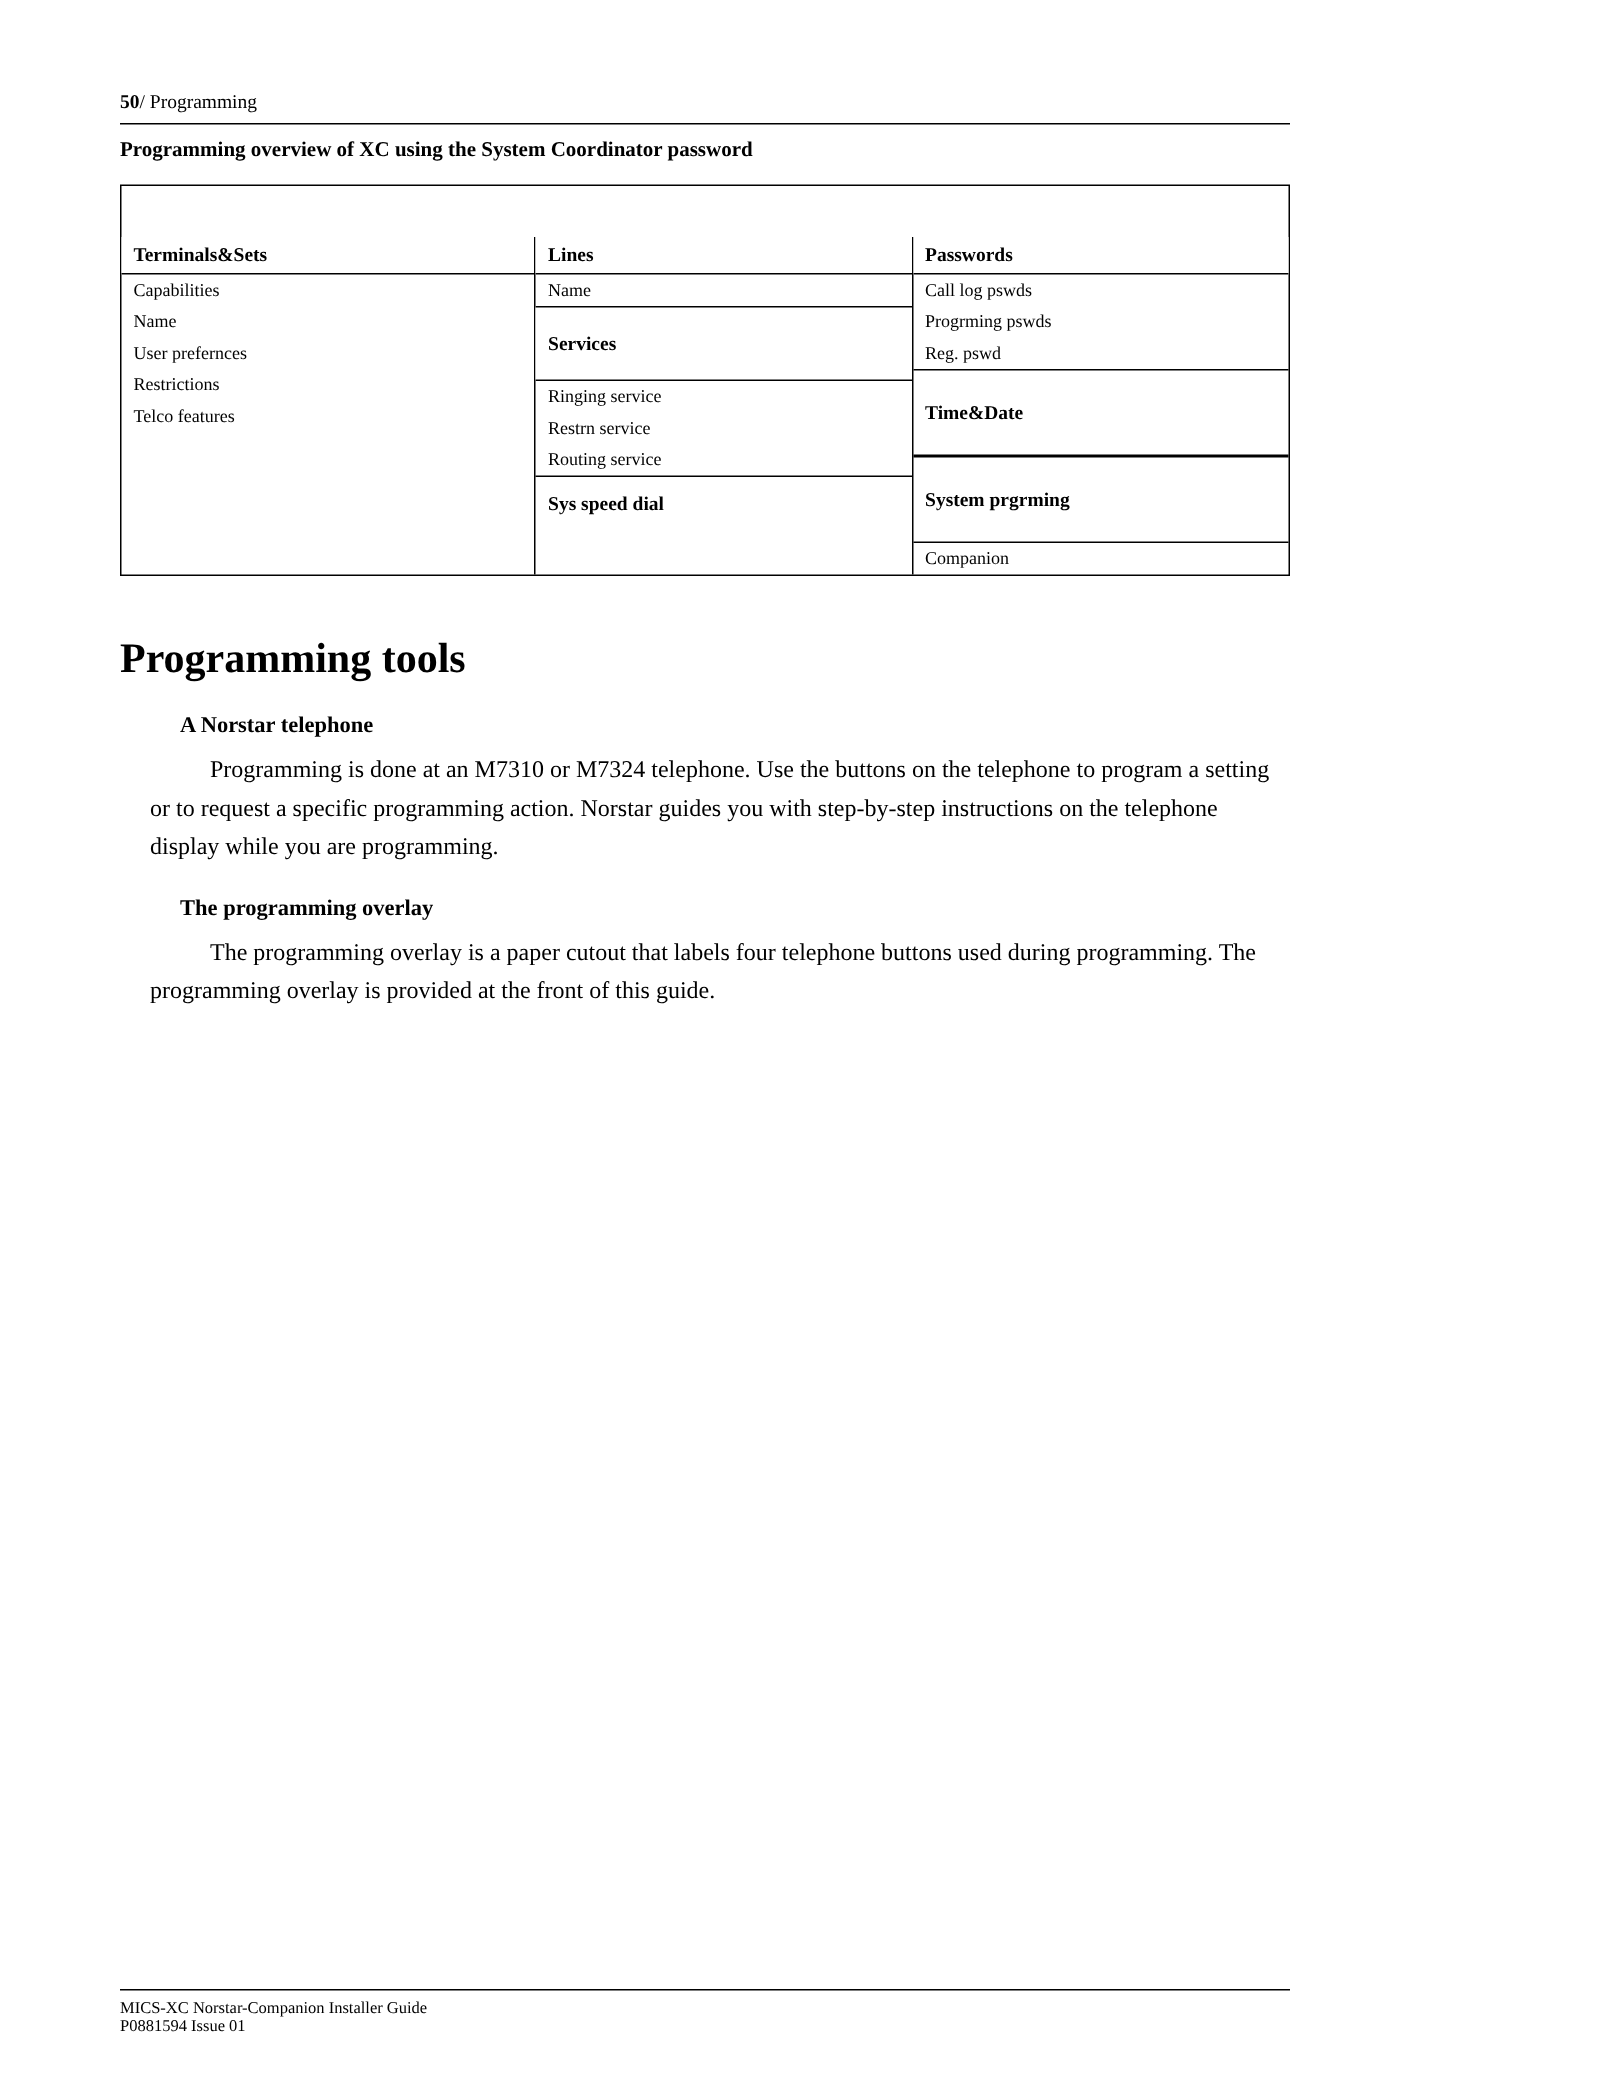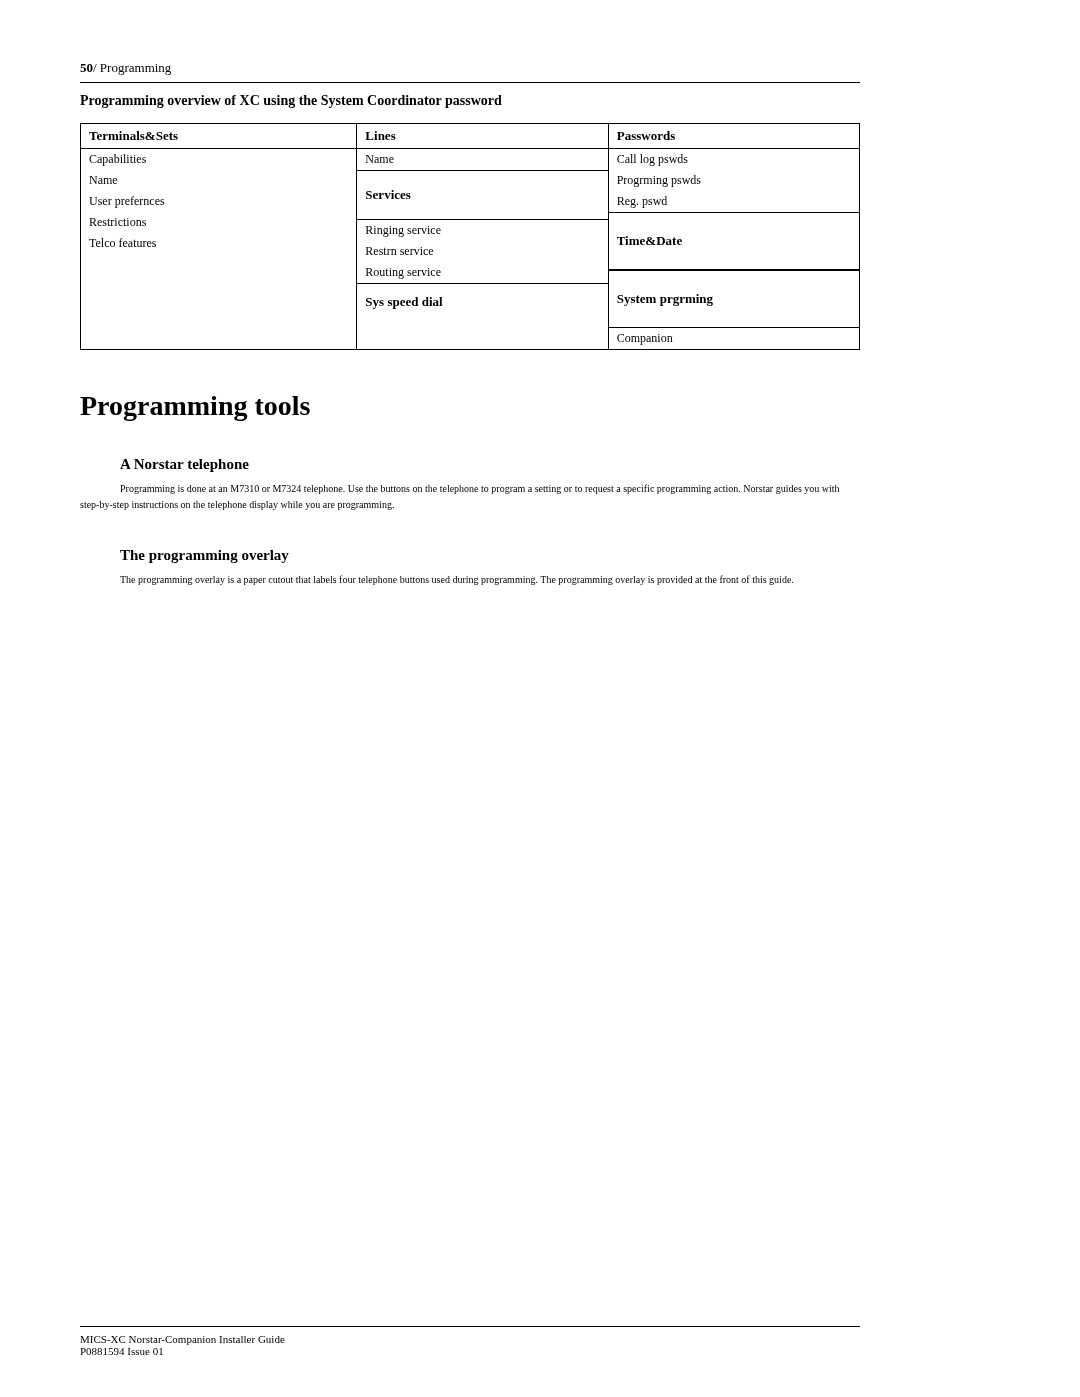--- a/index.html
+++ b/index.html
@@ -50,20 +50,21 @@
       gap: 0;
       border: 1.5px solid #000;
       margin-bottom: 40px;
       width: 100%;
     }
 
     .col {
       flex: 1;
       border-right: 1.5px solid #000;
       padding: 0;
+      margin-top: 34px;
     }
 
     .col:last-child {
       border-right: none;
     }
 
     .col-header {
       font-weight: bold;
       font-size: 13px;
       border-bottom: 1.5px solid #000;
@@ -114,29 +115,30 @@
       font-size: 28px;
       font-weight: bold;
       margin-bottom: 20px;
       margin-top: 10px;
     }
 
     .subsection-heading {
       font-weight: bold;
       font-size: 15px;
       margin-bottom: 8px;
-      margin-top: 34px;
+      margin-top: 20px;
       text-indent: 40px;
     }
 
     .body-text {
-      font-size: 10px;
+      font-size: 16px;
       line-height: 1.6;
       margin-bottom: 10px;
       text-indent: 40px;
+      margin-left: 20px;
     }
 
     .page-footer {
       position: absolute;
       bottom: 40px;
       left: 80px;
       right: 80px;
       display: flex;
       justify-content: space-between;
       font-size: 11px;

